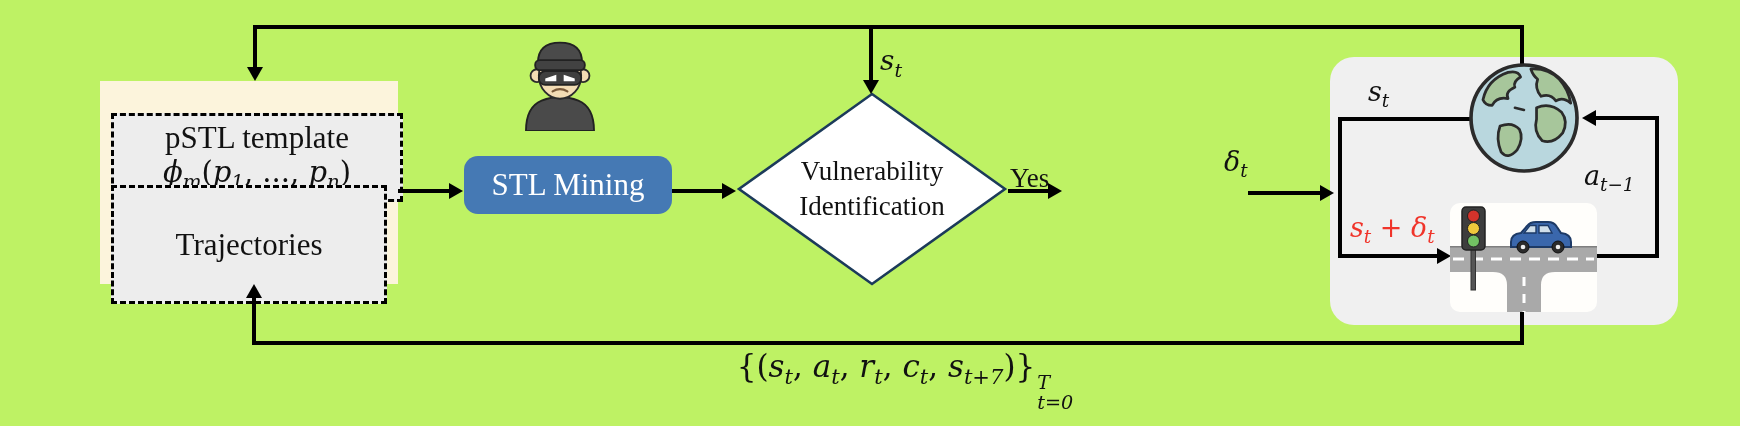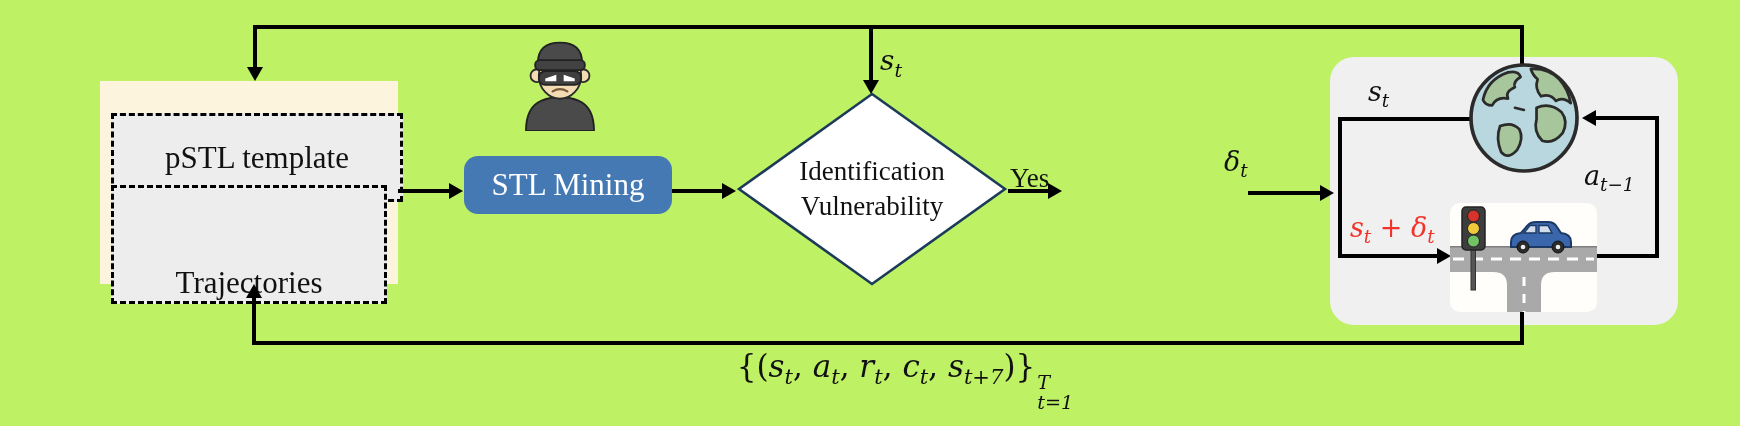--- a/index.html
+++ b/index.html
@@ -49,28 +49,29 @@
   <div class="arr arr-d" style="left:863px;top:80px;"></div>
   <div class="ln" style="left:1520px;top:25px;width:4px;height:42px;"></div>
   <span class="lbl math" style="left:880px;top:44px;font-size:28px;"><span>s</span><sub>t</sub></span>
 
   <div class="ln" style="left:252px;top:341px;width:1272px;height:4px;"></div>
   <div class="ln" style="left:1520px;top:312px;width:4px;height:33px;z-index:7;"></div>
   <div class="ln" style="left:252px;top:297px;width:4px;height:48px;"></div>
   <div class="arr arr-u" style="left:246px;top:284px;"></div>
   <span class="lbl math" id="formula"><span class="up">{(</span><span>s</span><sub>t</sub><span class="up">, </span><span>a</span><sub>t</sub><span class="up">, </span><span>r</span><sub>t</sub><span class="up">, </span><span>c</span><sub>t</sub><span class="up">, </span><span>s</span><sub>t+7</sub><span class="up">)}</span><span class="stack">
         <span>T</span>
-        <span>t=1</span>
+        <span>t=0</span>
       </span></span>
 
   <div class="abs yellow-panel"></div>
   <div class="dashed-box" style="left:111px;top:89px;width:292px;height:89px;margin-top:24px;">
     <span>pSTL template</span>
+    <span class="math" style="font-size:29px;"><span>ϕ</span><sub>m</sub><span class="up">(</span><span>p</span><sub>1</sub><span class="up">, ..., </span><span>p</span><sub>n</sub><span class="up">)</span></span>
   </div>
-  <div class="dashed-box" style="left:111px;top:185px;width:276px;height:119px;justify-content:flex-end;">
+  <div class="dashed-box" style="left:111px;top:185px;width:276px;height:119px;">
     <span>Trajectories</span>
   </div>
 
   <div class="ln" style="left:398px;top:189px;width:52px;height:4px;"></div>
   <div class="arr arr-r" style="left:449px;top:183px;"></div>
 
   <div class="abs" style="left:514px;top:37px;width:92px;height:94px;z-index:4;">
     <svg width="92" height="94" viewBox="0 0 100 102">
       <path d="M13,102 Q13,76 30,69 Q40,65 50,65 Q60,65 70,69 Q87,76 87,102 Z" fill="#4a4a4a" stroke="#222" stroke-width="2"></path>
       <circle cx="25" cy="42" r="7" fill="#f3dcb4" stroke="#2b2b2b" stroke-width="2"></circle>
@@ -91,22 +92,22 @@
 
   <div class="ln" style="left:672px;top:189px;width:51px;height:4px;"></div>
   <div class="arr arr-r" style="left:722px;top:183px;"></div>
 
   <div class="abs" id="diamond-wrap">
     <svg width="272" height="196" viewBox="0 0 272 196">
       <polygon points="136,3 269,98 136,193 3,98" fill="#ffffff" stroke="#1c3b5a" stroke-width="2.6"></polygon>
     </svg>
   </div>
   <div class="abs" id="diamond-text">
+    <div>Vulnerability</div>
     <div>Identification</div>
-    <div>Vulnerability</div>
   </div>
 
   <span class="lbl" style="left:1010px;top:163px;">Yes</span>
   <div class="ln" style="left:1008px;top:189px;width:41px;height:4px;"></div>
   <div class="arr arr-r" style="left:1048px;top:183px;"></div>
 
 
   <span class="lbl math" style="left:1224px;top:146px;"><span>δ</span><sub>t</sub></span>
   <div class="ln" style="left:1248px;top:191px;width:73px;height:4px;"></div>
   <div class="arr arr-r" style="left:1320px;top:185px;"></div>

